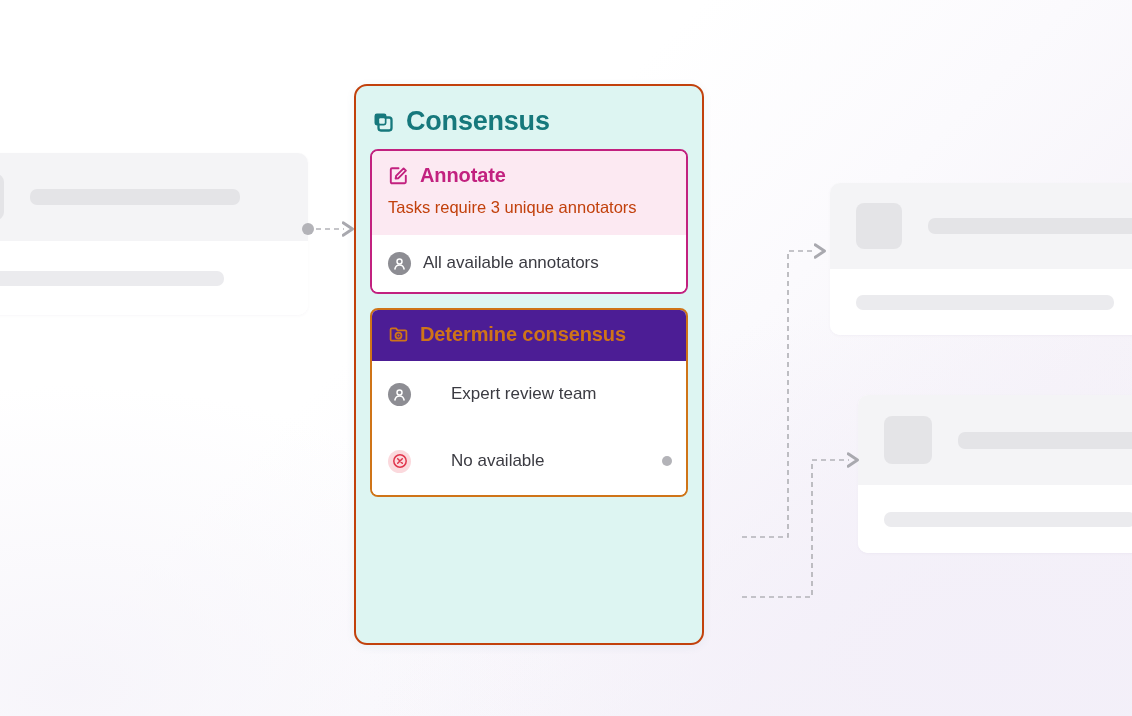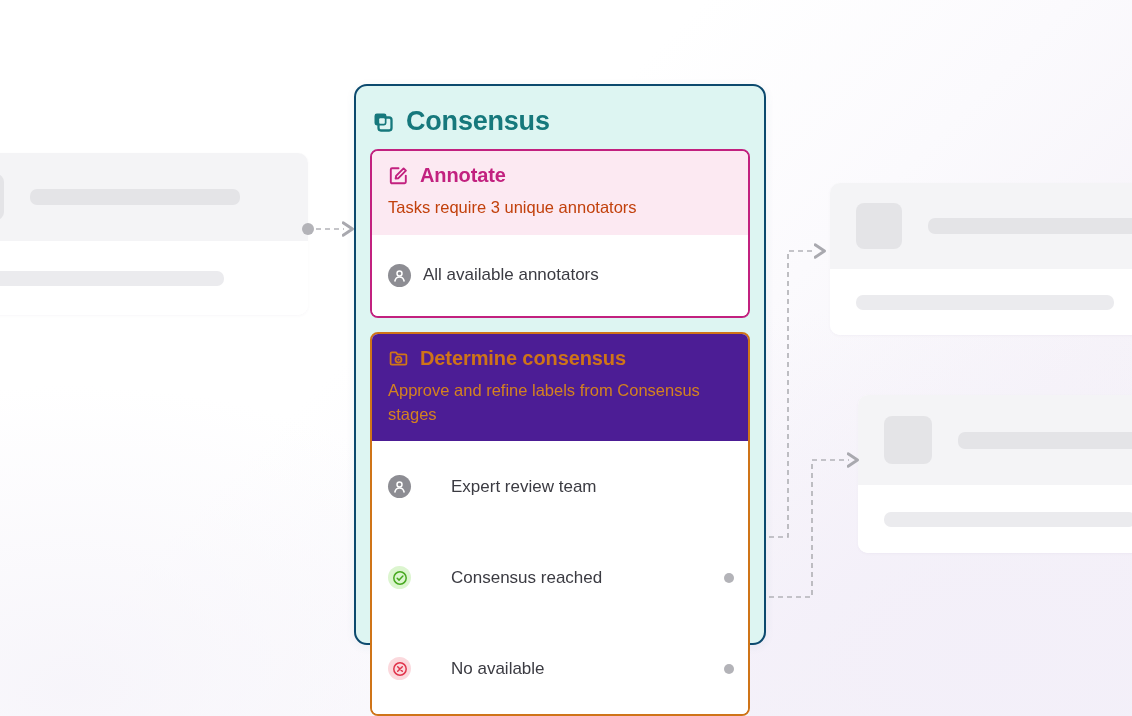--- a/index.html
+++ b/index.html
@@ -112,25 +112,25 @@
     inset: 0;
     z-index: 2;
     pointer-events: none;
   }
 
   
   #consensus-card {
     position: absolute;
     left: 354px;
     top: 84px;
-    width: 412px;
+    width: 350px;
     height: 561px;
     box-sizing: border-box;
     background: #ddf5f2;
-    border: 2px solid #0c4a6e;
+    border: 2px solid #c2410c;
     border-radius: 13px;
     z-index: 3;
     box-shadow: 0 2px 10px rgba(60,120,130,0.07);
   }
 
   #card-title-row {
     display: flex;
     align-items: center;
     padding: 22px 0 0 16px;
     gap: 12px;
@@ -167,21 +167,21 @@
     line-height: 1.44;
     margin-top: 9px;
   }
   .stage-rows {
     background: #ffffff;
   }
   .stage-row {
     display: flex;
     align-items: center;
     gap: 12px;
-    padding: 16px 16px;
+    padding: 4px 16px;
     height: 49px;
     position: relative;
   }
   .row-label {
     font-size: 17px;
     color: #3b3b42;
   }
 
   
   #stage-annotate {
@@ -328,44 +328,33 @@
       <div class="stage-head-row">
         <span style="display:flex;">
           <svg width="21" height="21" viewBox="0 0 21 21">
             <path d="M2.6,5.6 C2.6,4.9 3.1,4.4 3.8,4.4 L8.0,4.4 L9.6,6.3 L17.2,6.3 C17.9,6.3 18.4,6.8 18.4,7.5 L18.4,15.4 C18.4,16.1 17.9,16.6 17.2,16.6 L3.8,16.6 C3.1,16.6 2.6,16.1 2.6,15.4 Z" fill="none" stroke="#cf7418" stroke-width="1.8" stroke-linejoin="round"></path>
             <circle cx="10.5" cy="11.6" r="3.0" fill="none" stroke="#cf7418" stroke-width="1.8"></circle>
             <circle cx="10.5" cy="11.6" r="1.1" fill="#cf7418"></circle>
           </svg>
         </span>
         <span class="stage-title">Determine consensus</span>
       </div>
-      <div class="stage-desc">Approve and refine labels from Consensus stages</div>
     </div>
     <div class="stage-rows">
 
       <div class="stage-row">
         <span class="avatar">
           <svg width="15" height="15" viewBox="0 0 15 15">
             <circle cx="7.5" cy="5.4" r="2.5" fill="none" stroke="#ffffff" stroke-width="1.5"></circle>
             <path d="M2.9,13.0 C3.4,10.2 5.2,8.9 7.5,8.9 C9.8,8.9 11.6,10.2 12.1,13.0" fill="none" stroke="#ffffff" stroke-width="1.5" stroke-linecap="round"></path>
           </svg>
         </span>
         <span class="row-label">Expert review team</span>
       </div>
 
-      <div class="stage-row">
-        <span class="status-pill ok">
-          <svg width="16" height="16" viewBox="0 0 16 16">
-            <circle cx="8" cy="8" r="6.2" fill="none" stroke="#47a81f" stroke-width="1.5"></circle>
-            <path d="M5.2,8.2 L7.1,10.1 L10.9,6.1" fill="none" stroke="#47a81f" stroke-width="1.5" stroke-linecap="round" stroke-linejoin="round"></path>
-          </svg>
-        </span>
-        <span class="row-label">Consensus reached</span>
-        <span class="row-endpoint"></span>
-      </div>
 
       <div class="stage-row">
         <span class="status-pill bad">
           <svg width="16" height="16" viewBox="0 0 16 16">
             <circle cx="8" cy="8" r="6.2" fill="none" stroke="#e0344b" stroke-width="1.5"></circle>
             <path d="M5.7,5.7 L10.3,10.3 M10.3,5.7 L5.7,10.3" fill="none" stroke="#e0344b" stroke-width="1.5" stroke-linecap="round"></path>
           </svg>
         </span>
         <span class="row-label">No available</span>
         <span class="row-endpoint"></span>

